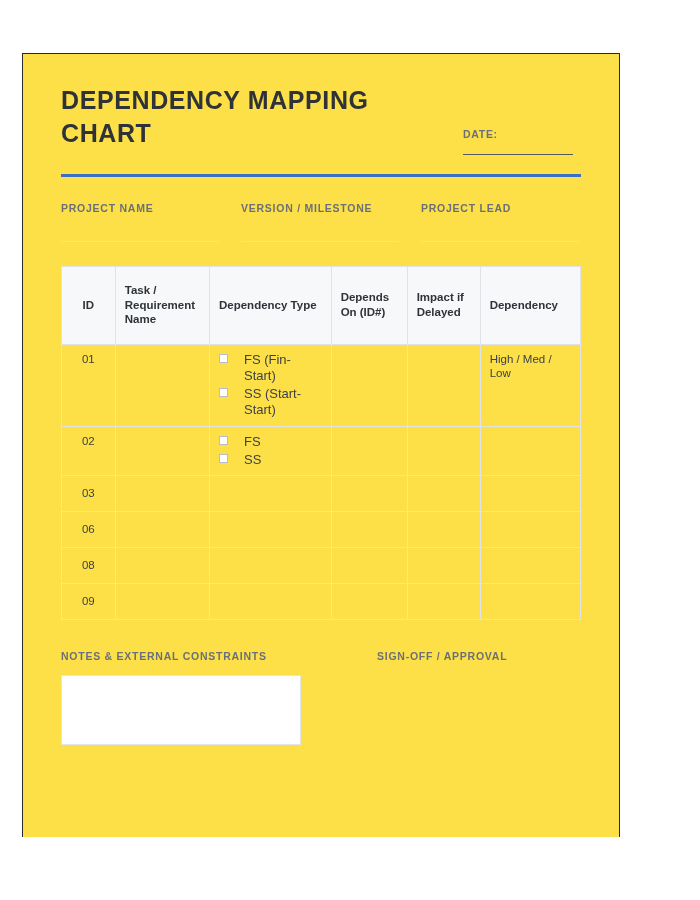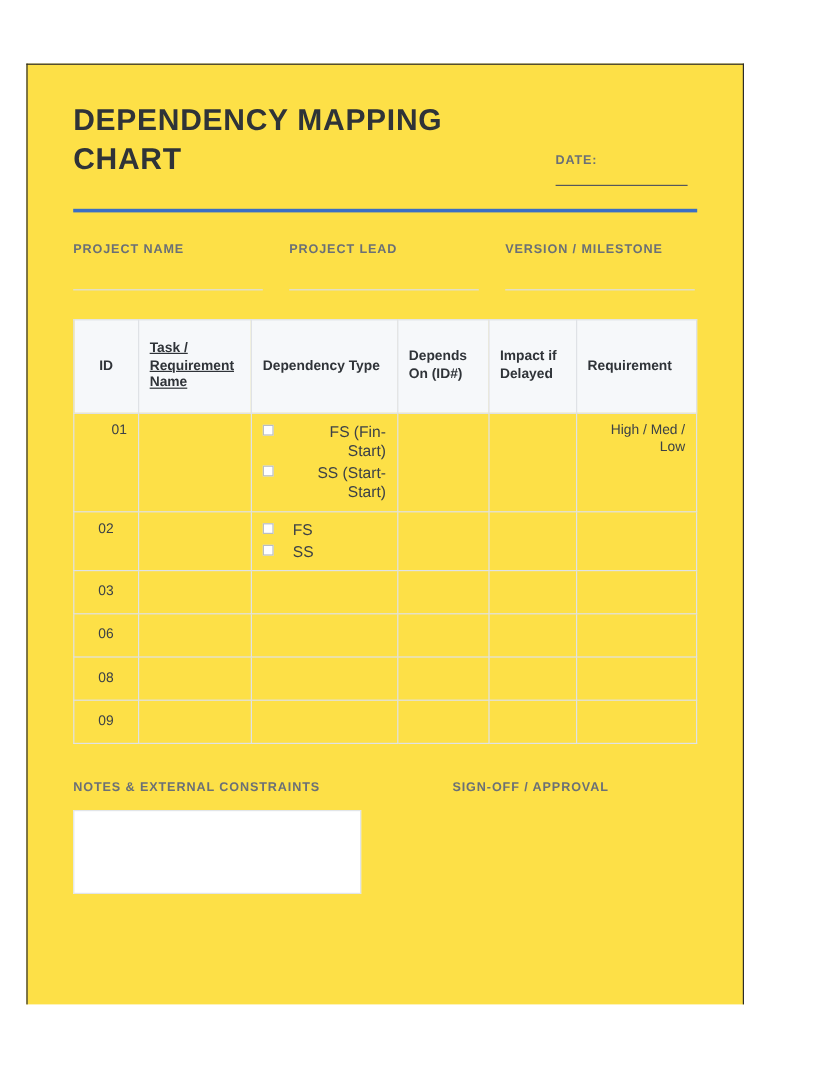--- a/index.html
+++ b/index.html
@@ -131,28 +131,28 @@
     text-align: center;
   }
 
   .dep-table tbody td {
     font-size: 11.5px;
     color: #3c4147;
     height: 36px;
     line-height: 1.3;
   }
 
-  .dep-table tbody tr.tall-row td { height: 58px; vertical-align: top; text-align: right; }
+  .dep-table tbody tr.tall-row td { height: 58px; vertical-align: top; }
   .dep-table tbody tr.mid-row td  { height: 44px; vertical-align: top; }
   .dep-table tbody tr.tall-row td.col-id,
   .dep-table tbody tr.mid-row td.col-id { vertical-align: top; }
 
   
   .col-id   { width: 53px; }
-  .col-task { width: 93px; text-decoration: underline; }
+  .col-task { width: 93px; }
   .col-dep  { width: 120px; }
   .col-don  { width: 75px; }
   .col-imp  { width: 72px; }
   .col-crit { width: 99px; }
 
   
   .opt-list { display: block; }
 
   .opt {
     display: flex;
@@ -231,39 +231,39 @@
 
     <div class="title-rule"></div>
 
     <div class="meta-row">
       <div class="meta-field">
         <div class="meta-label">PROJECT NAME</div>
         <div class="meta-line"></div>
       </div>
 
       <div class="meta-field">
+        <div class="meta-label">VERSION / MILESTONE</div>
+        <div class="meta-line"></div>
+      </div>
+
+      <div class="meta-field">
         <div class="meta-label">PROJECT LEAD</div>
-        <div class="meta-line"></div>
-      </div>
-
-      <div class="meta-field">
-        <div class="meta-label">VERSION / MILESTONE</div>
         <div class="meta-line"></div>
       </div>
     </div>
 
     <table class="dep-table">
       <thead>
         <tr>
           <th class="col-id">ID</th>
           <th class="col-task">Task / Requirement Name</th>
           <th class="col-dep">Dependency Type</th>
           <th class="col-don">Depends On (ID#)</th>
           <th class="col-imp">Impact if Delayed</th>
-          <th class="col-crit">Requirement</th>
+          <th class="col-crit">Dependency</th>
         </tr>
       </thead>
       <tbody>
 
         <tr class="tall-row">
           <td class="col-id">01</td>
           <td class="col-task"></td>
           <td class="col-dep">
             <div class="opt-list">
               <div class="opt">

